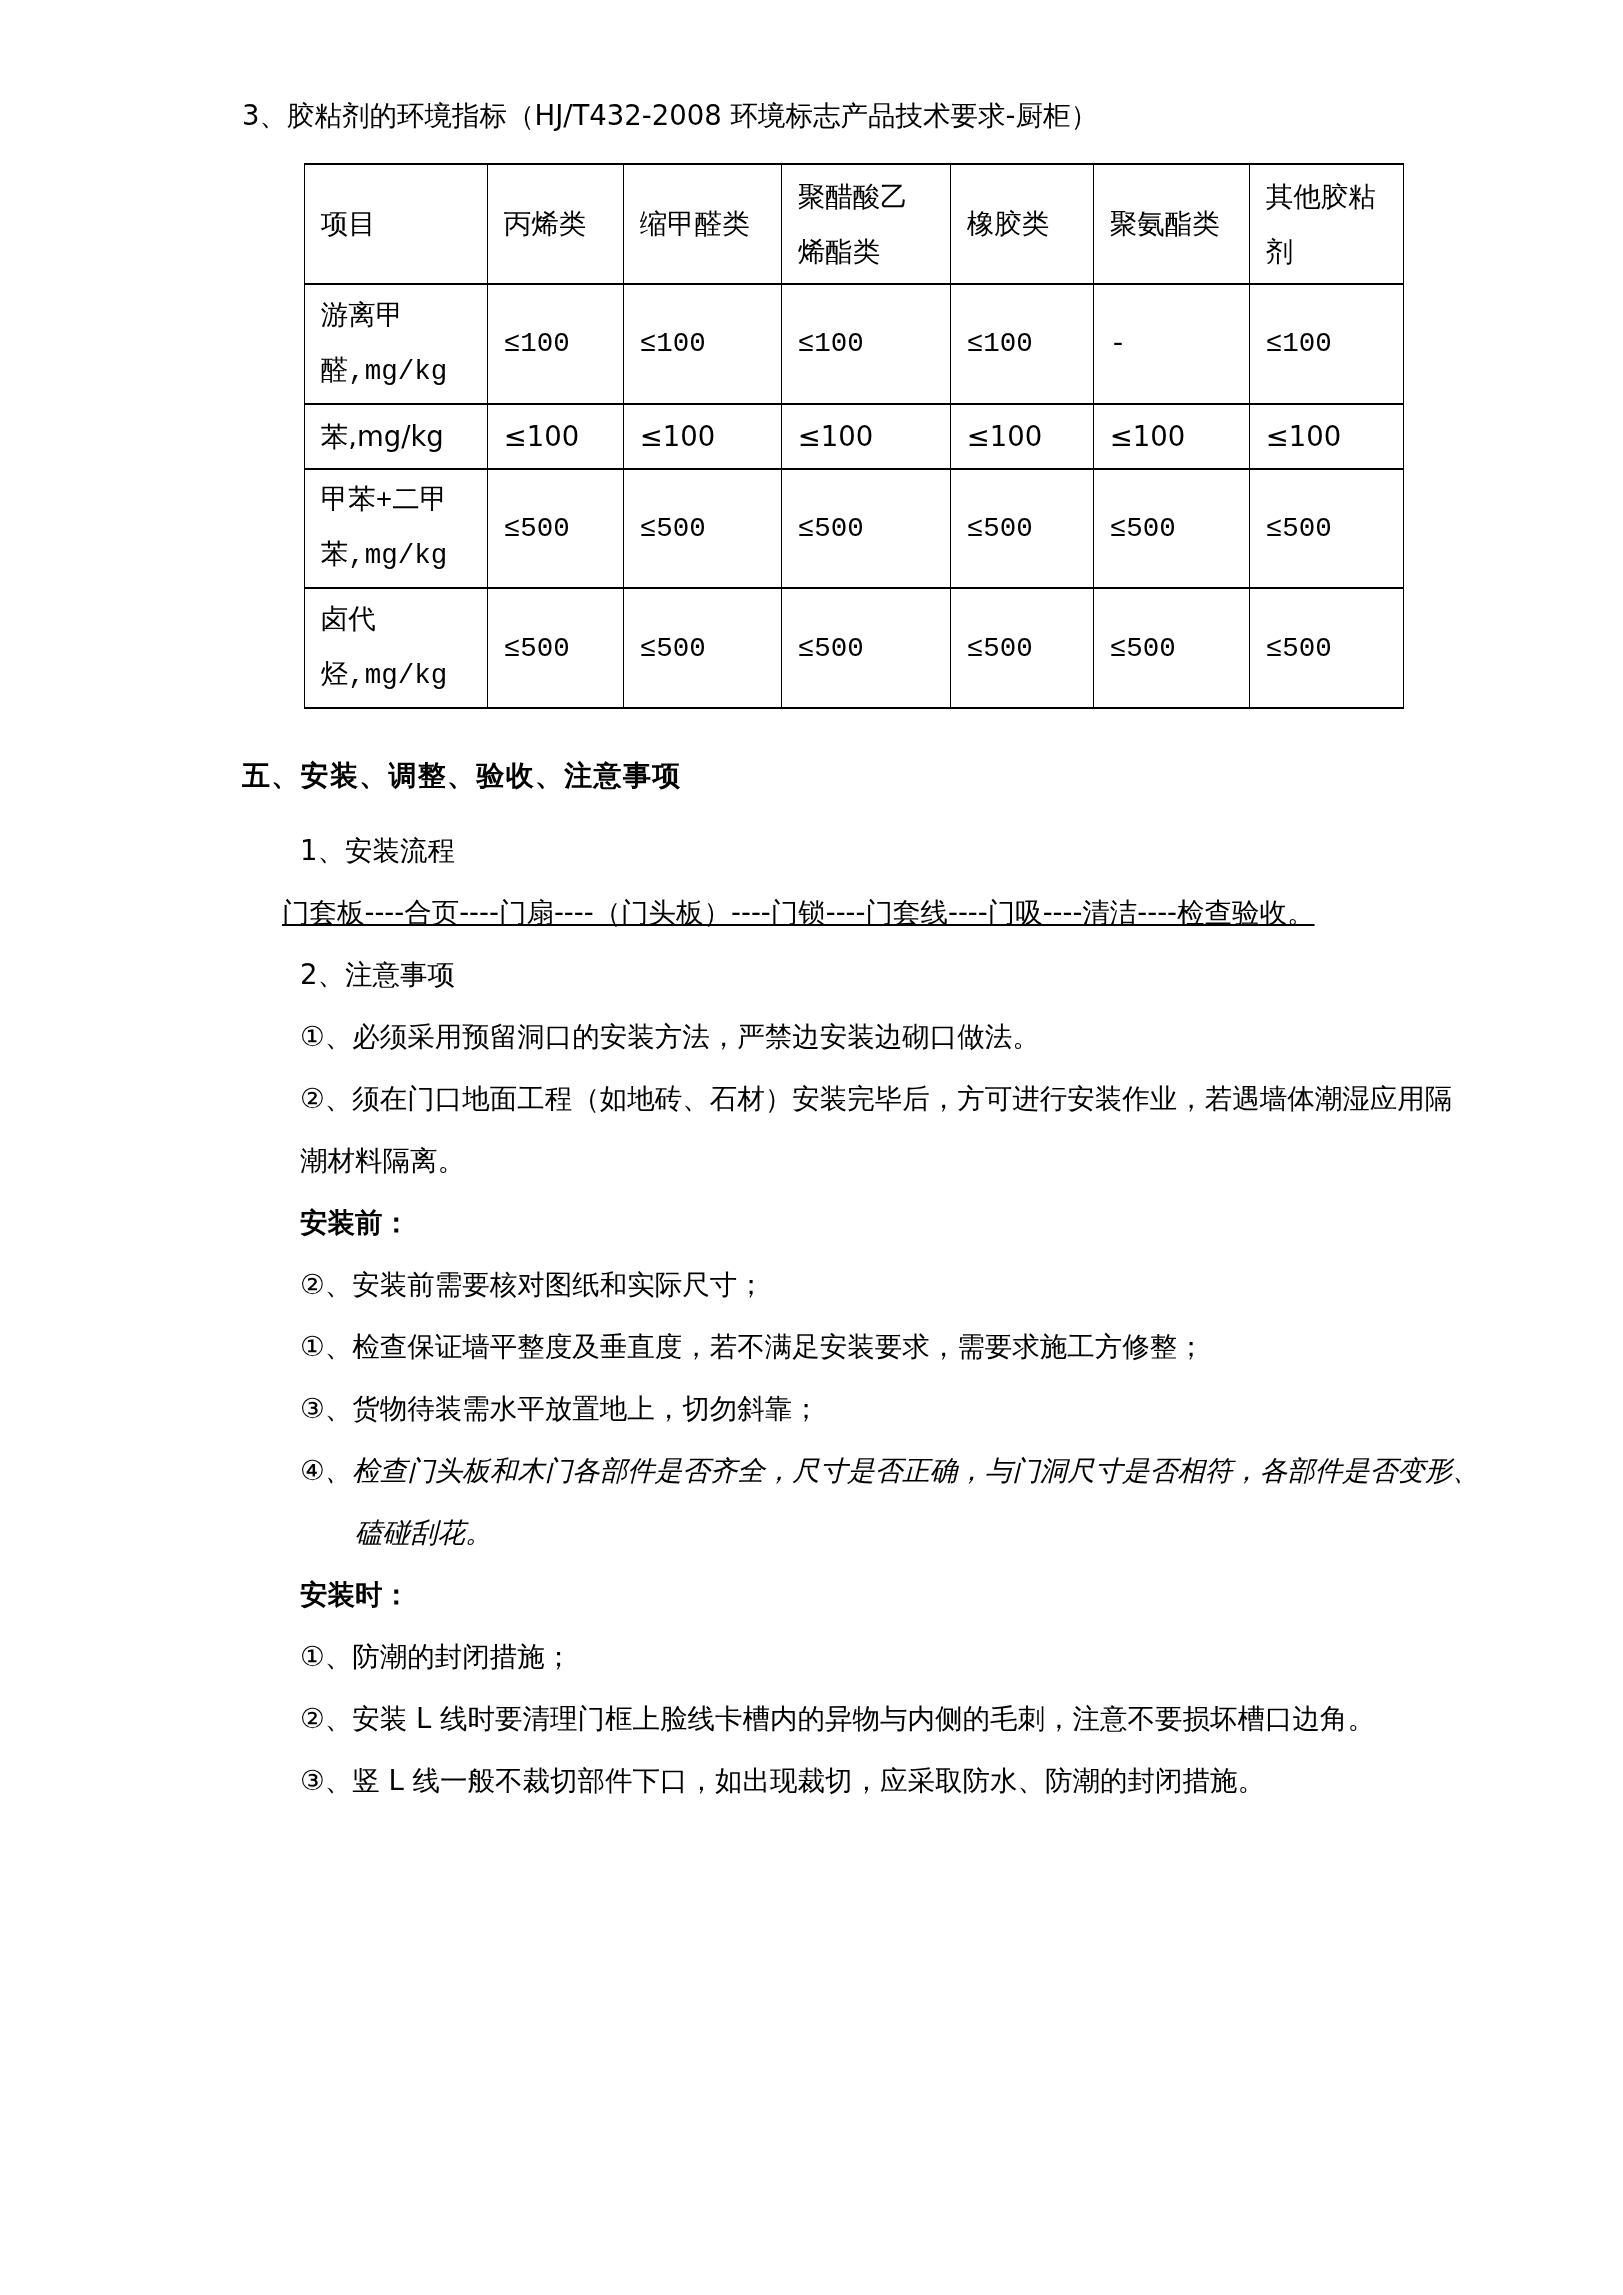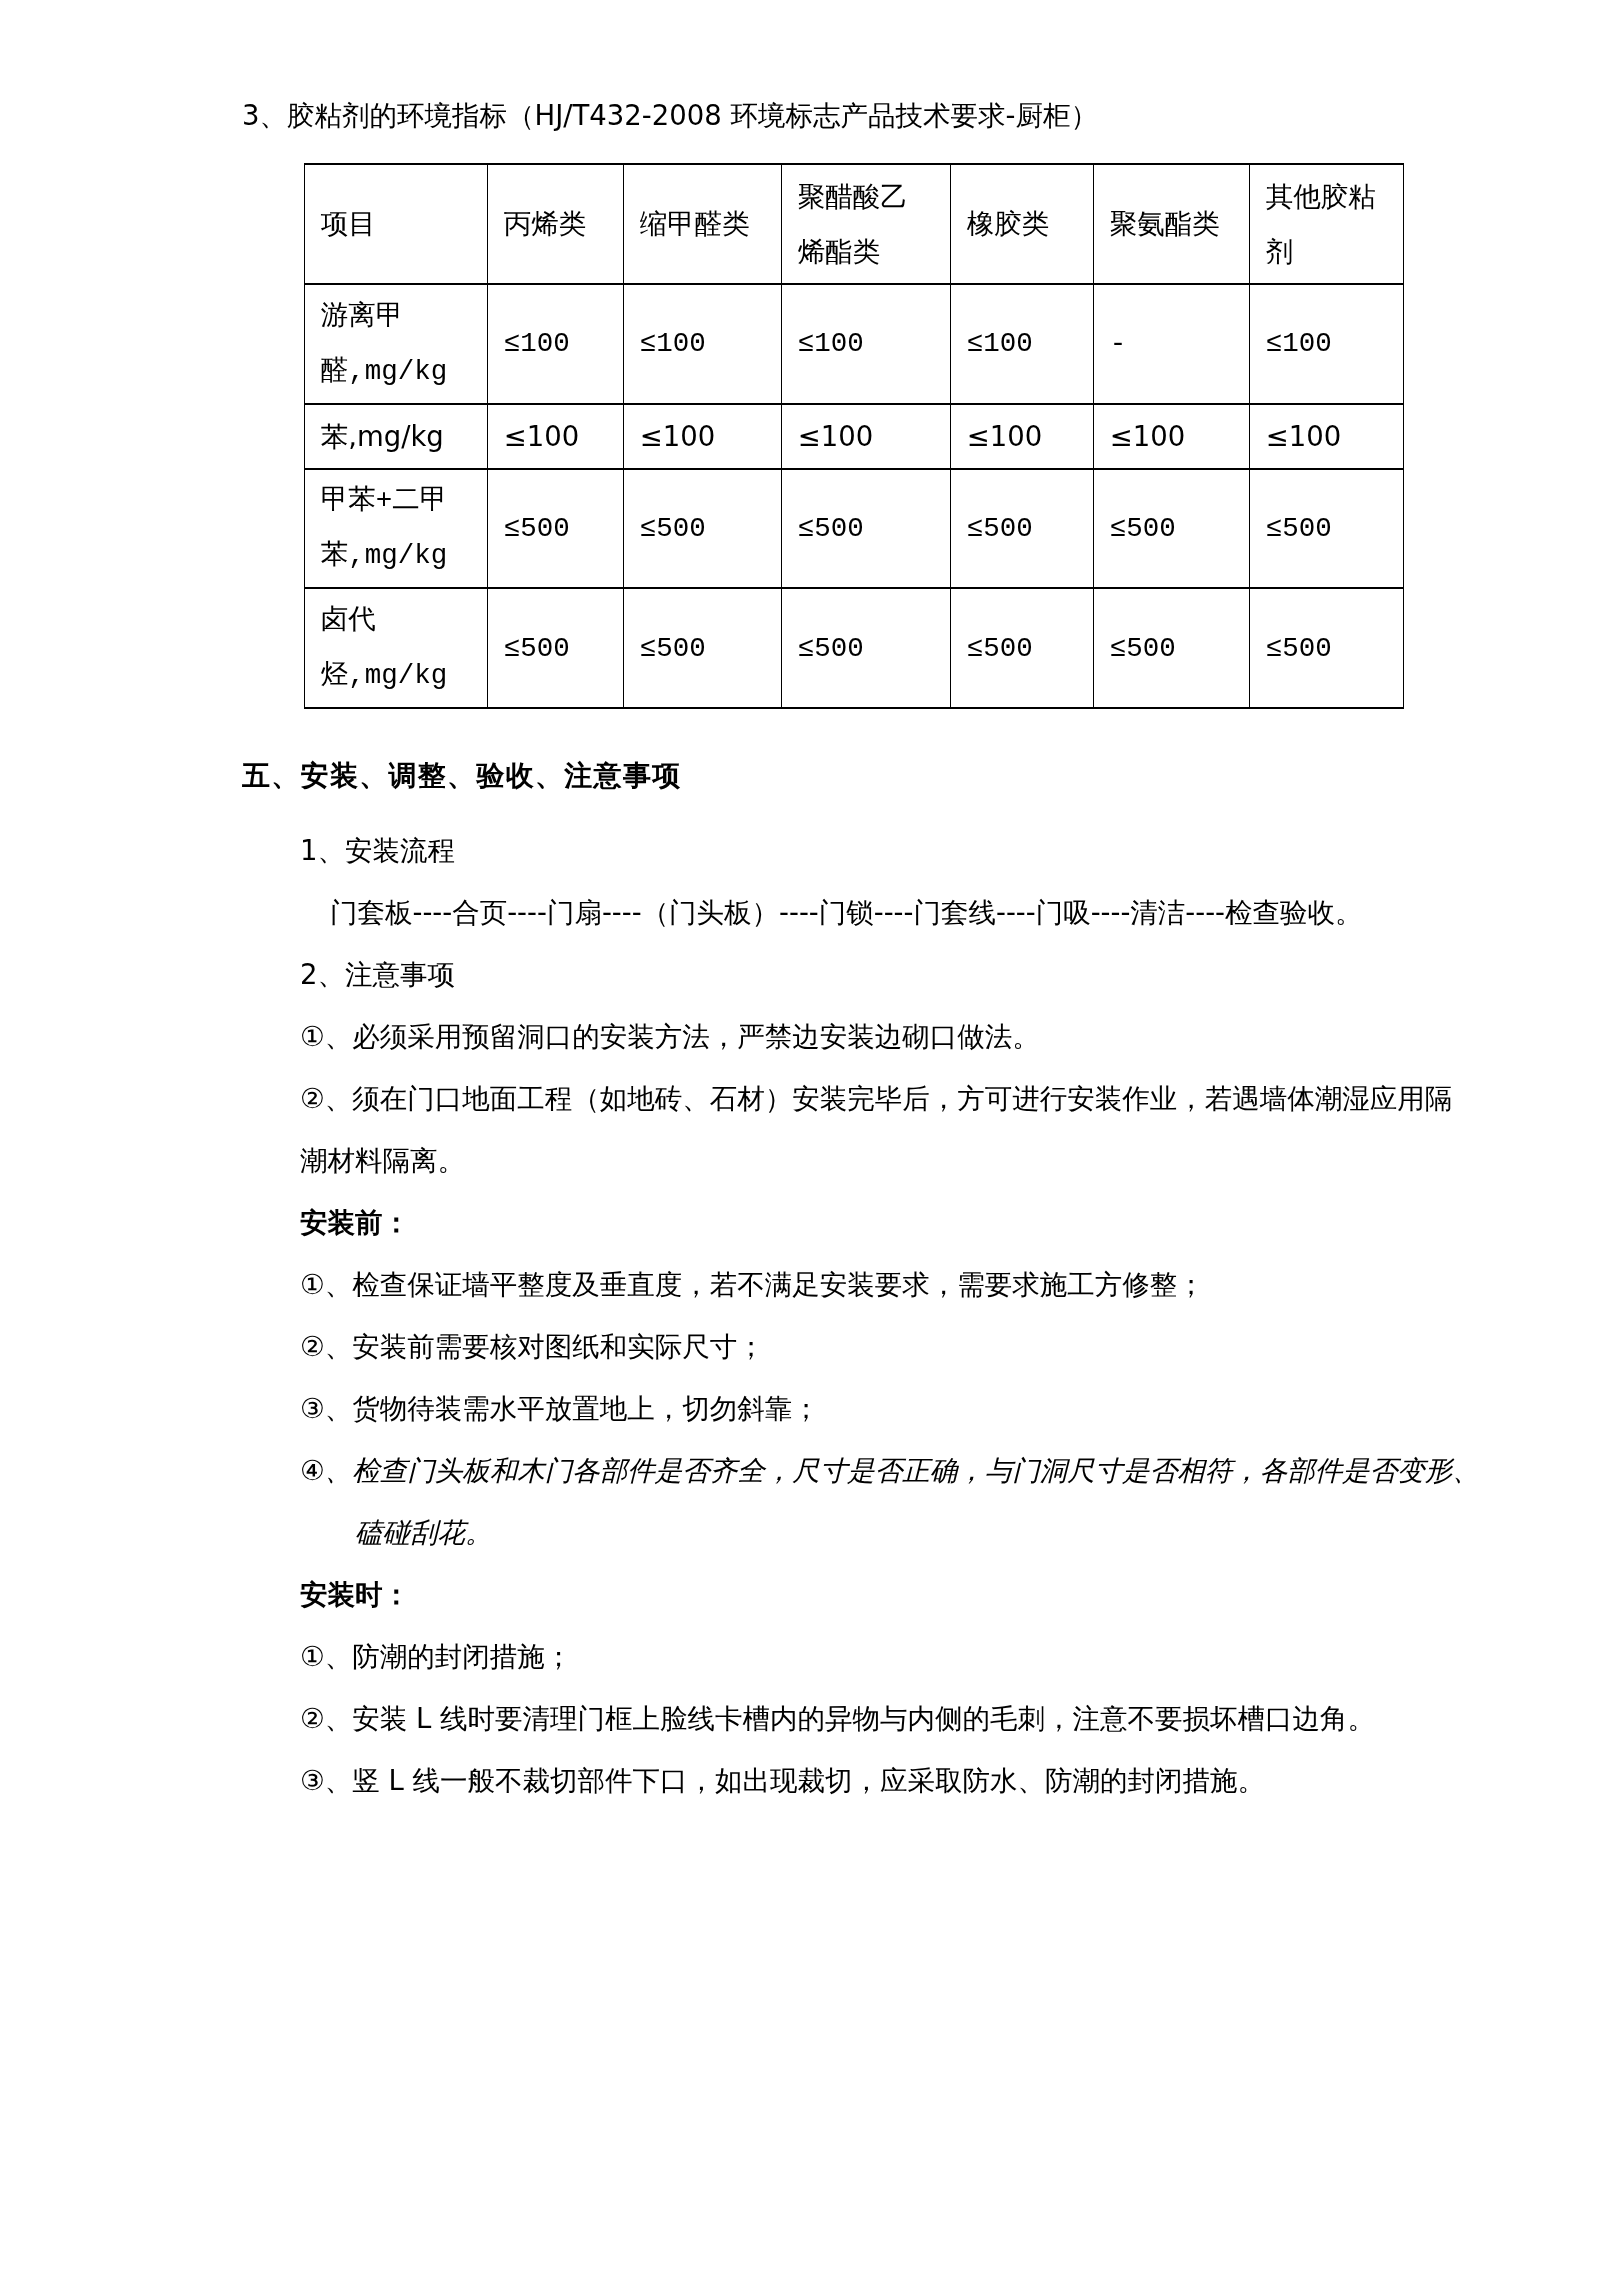--- a/index.html
+++ b/index.html
@@ -55,21 +55,22 @@
     margin: 37px 0 13px 0;
     letter-spacing: 1.3px;
   }
   .body-text p {
     font-size: 27.5px;
     line-height: 62px;
     margin: 0 0 0 58px;
     white-space: pre-line;
   }
   .body-text p.flow-line {
-    margin-left: 88px;
+    margin-left: 40px;
+    text-decoration: underline;
   }
   .body-text p.hanging {
     padding-left: 55px;
     text-indent: -55px;
     font-style: italic;
   }
   .body-text p.bold-label {
     font-weight: bold;
   }
 </style>
@@ -151,22 +152,22 @@
   <div class="body-text">
     <p>1、安装流程</p>
     <p class="flow-line">门套板----合页----门扇----（门头板）----门锁----门套线----门吸----清洁----检查验收。</p>
 
     <p>2、注意事项</p>
     <p>①、必须采用预留洞口的安装方法，严禁边安装边砌口做法。</p>
     <p>②、须在门口地面工程（如地砖、石材）安装完毕后，方可进行安装作业，若遇墙体潮湿应用隔
 潮材料隔离。</p>
 
     <p class="bold-label">安装前：</p>
+    <p>②、安装前需要核对图纸和实际尺寸；</p>
     <p>①、检查保证墙平整度及垂直度，若不满足安装要求，需要求施工方修整；</p>
-    <p>②、安装前需要核对图纸和实际尺寸；</p>
     <p>③、货物待装需水平放置地上，切勿斜靠；</p>
     <p class="hanging">④、检查门头板和木门各部件是否齐全，尺寸是否正确，与门洞尺寸是否相符，各部件是否变形、
 磕碰刮花。</p>
 
     <p class="bold-label">安装时：</p>
     <p>①、防潮的封闭措施；</p>
     <p>②、安装 L 线时要清理门框上脸线卡槽内的异物与内侧的毛刺，注意不要损坏槽口边角。</p>
     <p>③、竖 L 线一般不裁切部件下口，如出现裁切，应采取防水、防潮的封闭措施。</p>
   </div>
 

